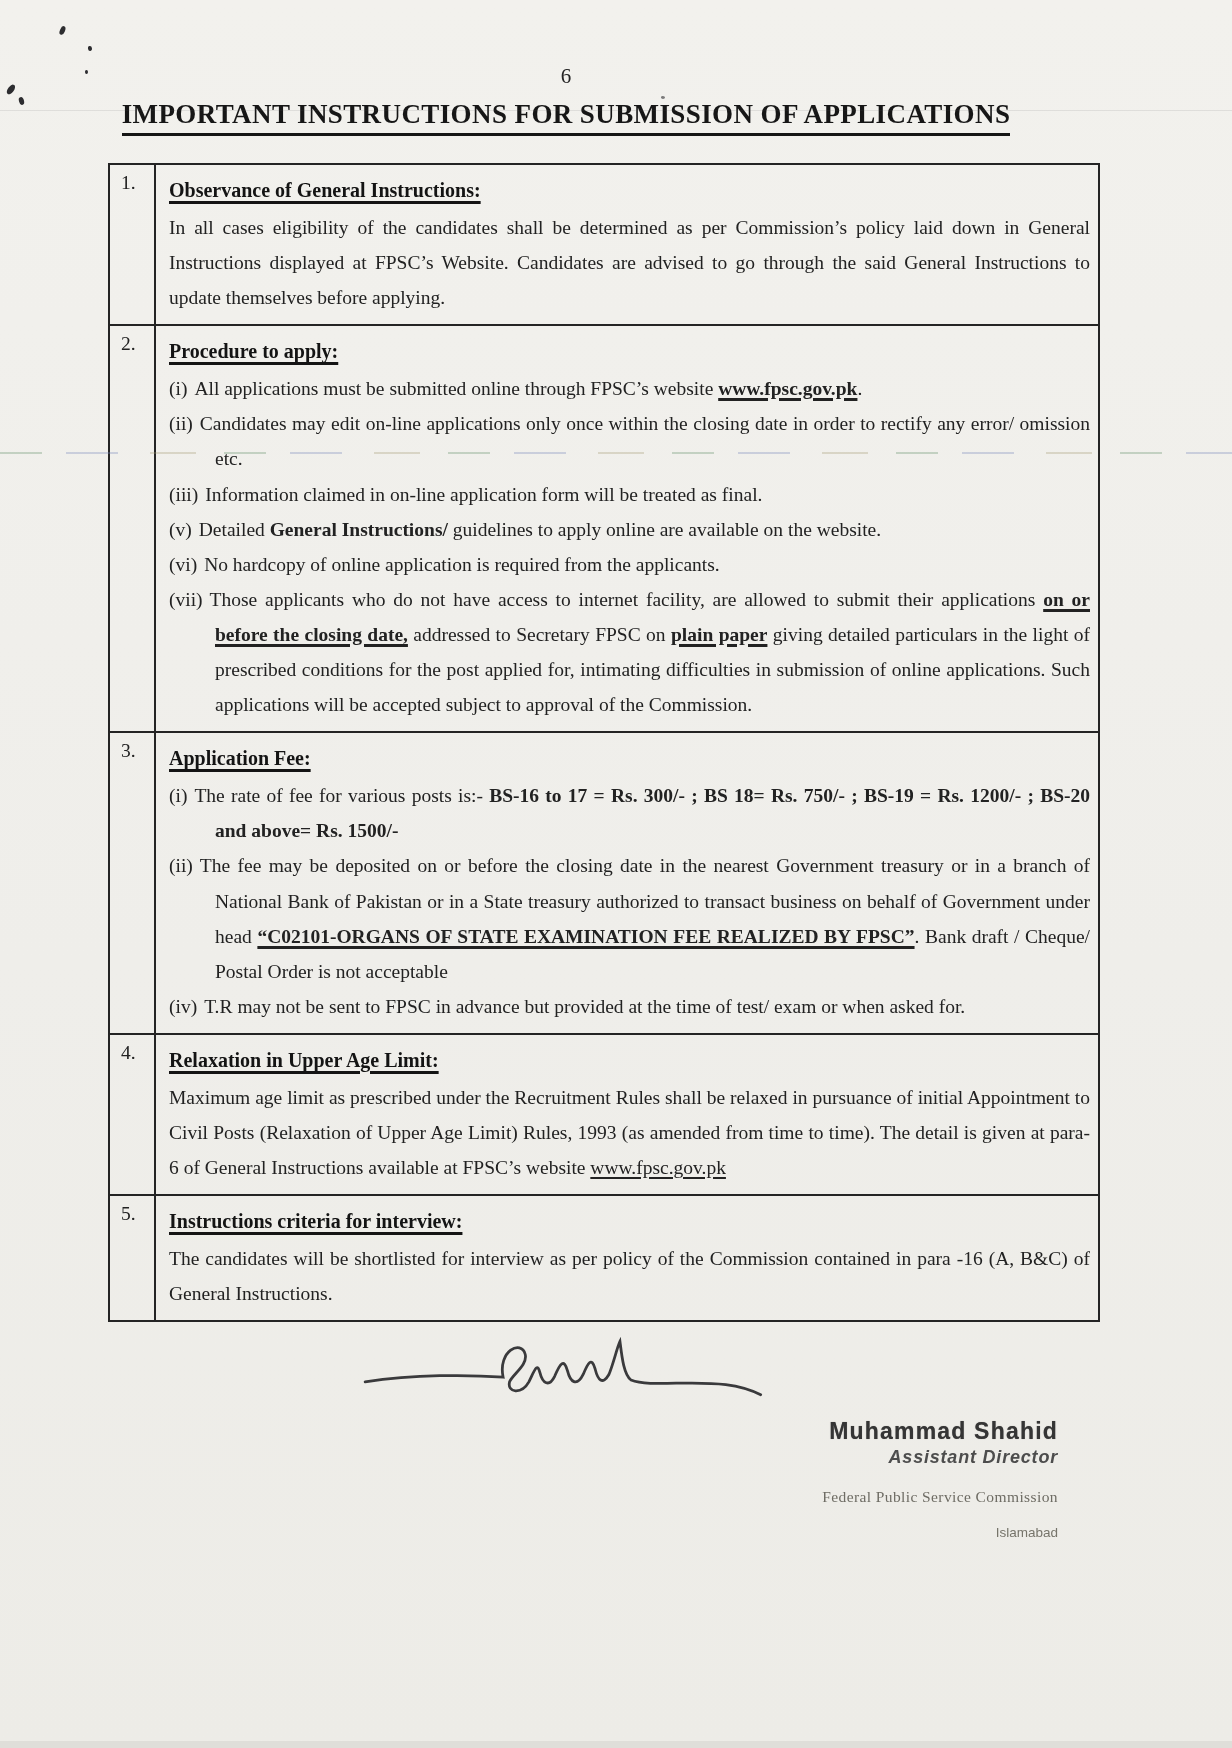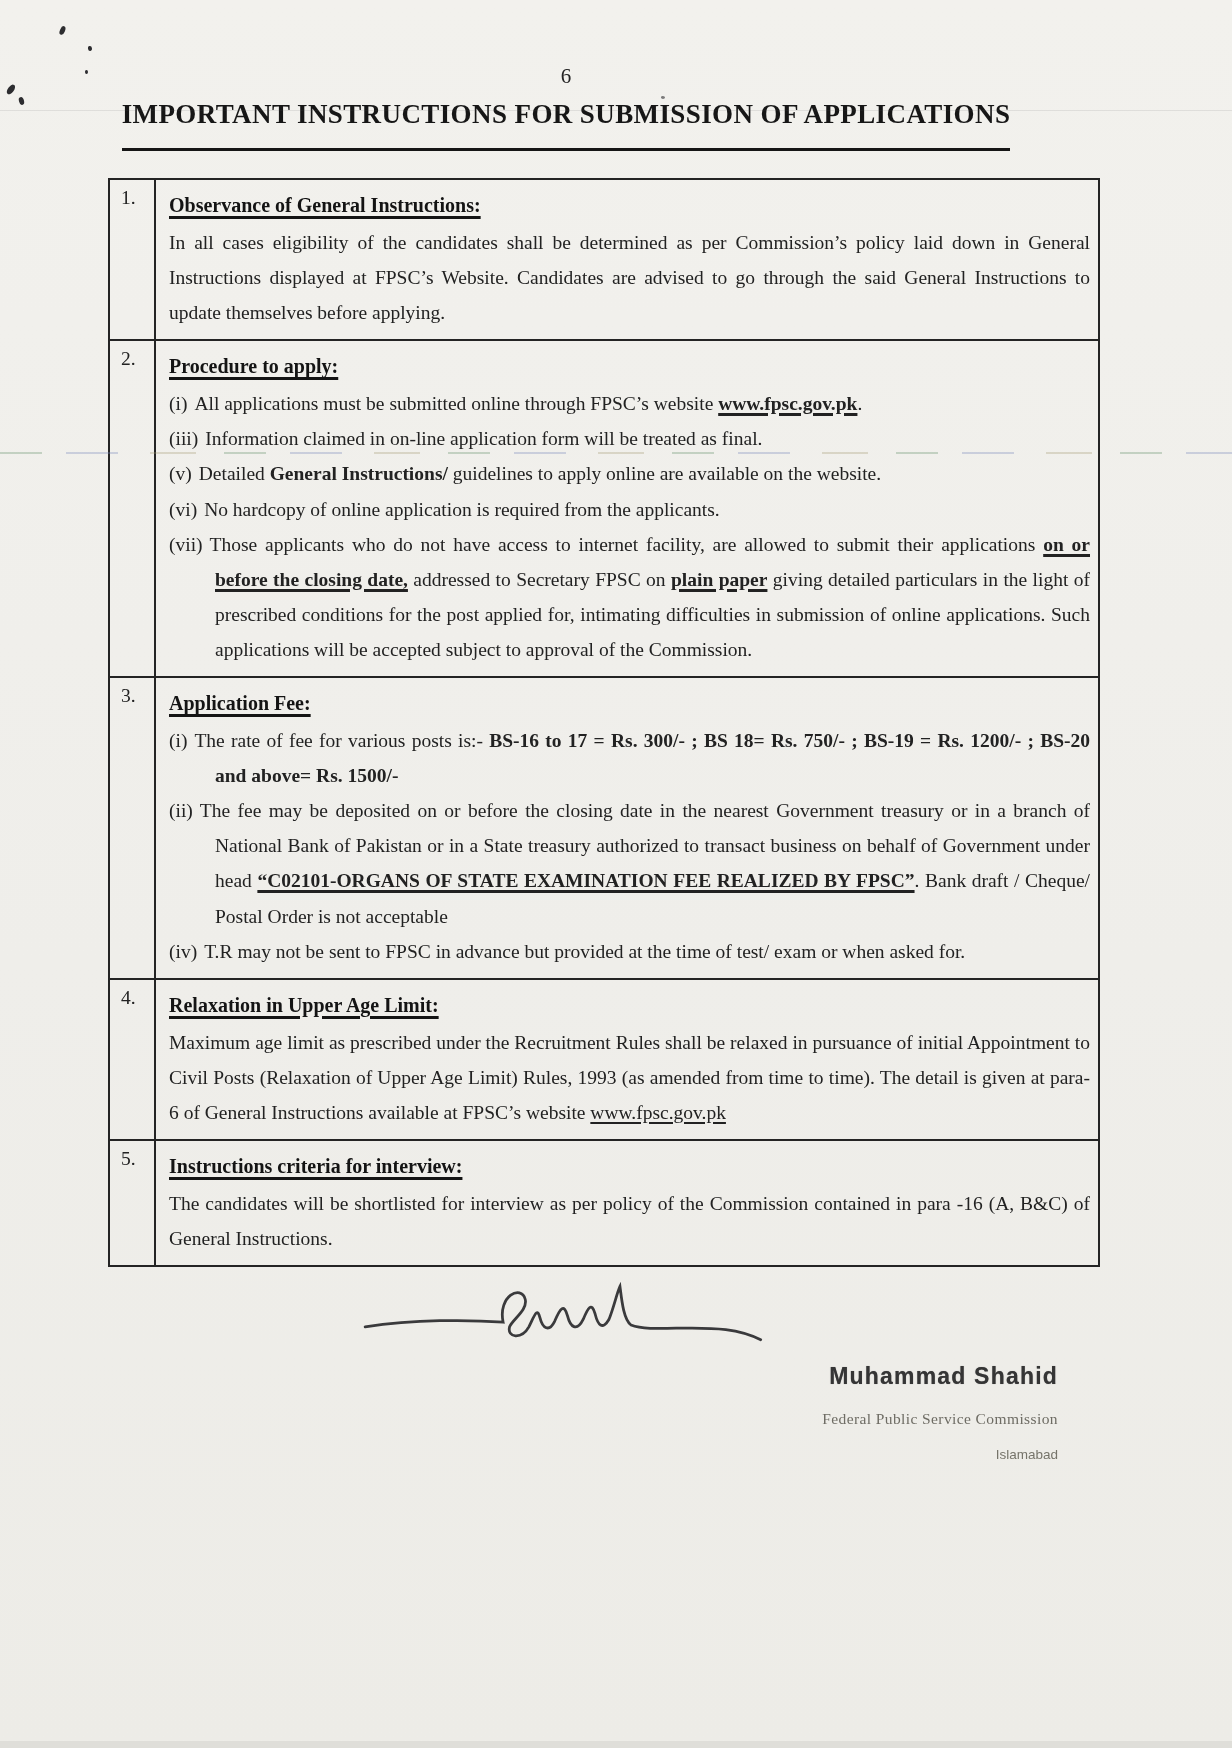--- a/index.html
+++ b/index.html
@@ -20,21 +20,21 @@
   .speck.s2{left:88px;top:46px;width:4px;height:5px;transform:rotate(-10deg);}
   .speck.s3{left:8px;top:84px;width:6px;height:11px;transform:rotate(38deg);}
   .speck.s4{left:19px;top:97px;width:5px;height:8px;transform:rotate(-14deg);}
   .speck.s5{left:85px;top:70px;width:3px;height:4px;}
   .speck.s6{left:661px;top:96px;width:4px;height:3px;opacity:.6;}
   .edge-bottom{position:absolute;left:0;bottom:0;width:100%;height:7px;background:rgba(70,70,70,.08);}
   
   .header{width:992px;margin:0 0 0 70px;padding-top:64px;text-align:center;}
   .page-number{font-size:21px;margin-bottom:10px;color:#242424;}
   .doc-title{display:inline-block;font-size:27px;font-weight:bold;letter-spacing:.4px;color:#161616;
-    border-bottom:3.5px solid #161616;padding-bottom:18px;white-space:nowrap;}
+    border-bottom:3.5px solid #161616;padding-bottom:3px;white-space:nowrap;}
   
   .ttable{margin:27px 0 0 108px;width:992px;border:2px solid #242424;box-sizing:border-box;}
   .trow{display:flex;border-bottom:2px solid #242424;}
   .trow:last-child{border-bottom:none;}
   .tnum{width:46px;flex-shrink:0;border-right:2px solid #242424;font-size:19.5px;padding:7px 0 0 11px;box-sizing:border-box;color:#222;}
   .tcell{flex:1;padding:6px 8px 9px 13px;font-size:19.5px;line-height:1.8;min-width:0;}
   .heading{margin:1px 0 2px;font-weight:bold;font-size:20px;color:#141414;}
   .hu{text-decoration:underline;text-decoration-thickness:2.5px;text-underline-offset:4px;}
   .item{margin:0;text-align:justify;color:#222;}
   .item.labeled{padding-left:46px;text-indent:-46px;}
@@ -76,20 +76,21 @@
         <div class="tcell">
           <p class="heading"><span class="hu">Observance of General Instructions:</span></p>
           <p class="item"><span>In all cases eligibility of the candidates shall be determined as per Commission’s policy laid down in General Instructions displayed at FPSC’s Website. Candidates are advised to go through the said General Instructions to update themselves before applying.</span></p>
         </div>
       </div>
       <div class="trow">
         <div class="tnum">2.</div>
         <div class="tcell">
           <p class="heading"><span class="hu">Procedure to apply:</span></p>
           <p class="item labeled"><span class="ilabel">(i)</span><span>All applications must be submitted online through FPSC’s website </span><span class="b u">www.fpsc.gov.pk</span><span>.</span></p>
+          <p class="item labeled"><span class="ilabel">(ii)</span><span>Candidates may edit on-line applications only once within the closing date in order to rectify any error/ omission etc.</span></p>
           <p class="item labeled"><span class="ilabel">(iii)</span><span>Information claimed in on-line application form will be treated as final.</span></p>
           <p class="item labeled"><span class="ilabel">(v)</span><span>Detailed </span><span class="b">General Instructions/</span><span> guidelines to apply online are available on the website.</span></p>
           <p class="item labeled"><span class="ilabel">(vi)</span><span>No hardcopy of online application is required from the applicants.</span></p>
           <p class="item labeled"><span class="ilabel">(vii)</span><span>Those applicants who do not have access to internet facility, are allowed to submit their applications </span><span class="b u">on or before the closing date,</span><span> addressed to Secretary FPSC on </span><span class="b u">plain paper</span><span> giving detailed particulars in the light of prescribed conditions for the post applied for, intimating difficulties in submission of online applications. Such applications will be accepted subject to approval of the Commission.</span></p>
         </div>
       </div>
       <div class="trow">
         <div class="tnum">3.</div>
         <div class="tcell">
           <p class="heading"><span class="hu">Application Fee:</span></p>
@@ -112,17 +113,18 @@
           <p class="item"><span>The candidates will be shortlisted for interview as per policy of the Commission contained in para -16 (A, B&amp;C) of General Instructions.</span></p>
         </div>
       </div>
     </div>
 
   <div class="signature">
     <svg class="sig-svg" viewBox="0 0 440 100">
       <path d="M6 52 C 60 44, 118 44, 156 47 C 150 18, 176 6, 180 22 C 183 34, 166 44, 163 52 C 160 64, 176 66, 184 52 C 190 40, 193 30, 196 42 C 199 54, 206 58, 212 46 C 218 32, 222 26, 226 40 C 229 52, 236 58, 243 44 C 248 32, 252 24, 256 38 C 259 50, 264 56, 271 44 C 276 32, 280 14, 283 8 C 285 24, 287 44, 295 50 C 315 58, 358 50, 398 55 C 414 57, 426 61, 436 66" fill="none" stroke="#3a3a3c" stroke-width="3" stroke-linecap="round"></path>
     </svg>
     <div class="sig-name">Muhammad Shahid</div>
+    <div class="sig-title">Assistant Director</div>
     <div class="sig-org">Federal Public Service Commission</div>
     <div class="sig-city">Islamabad</div>
   </div>
 
 </div>
 
 </body></html>

